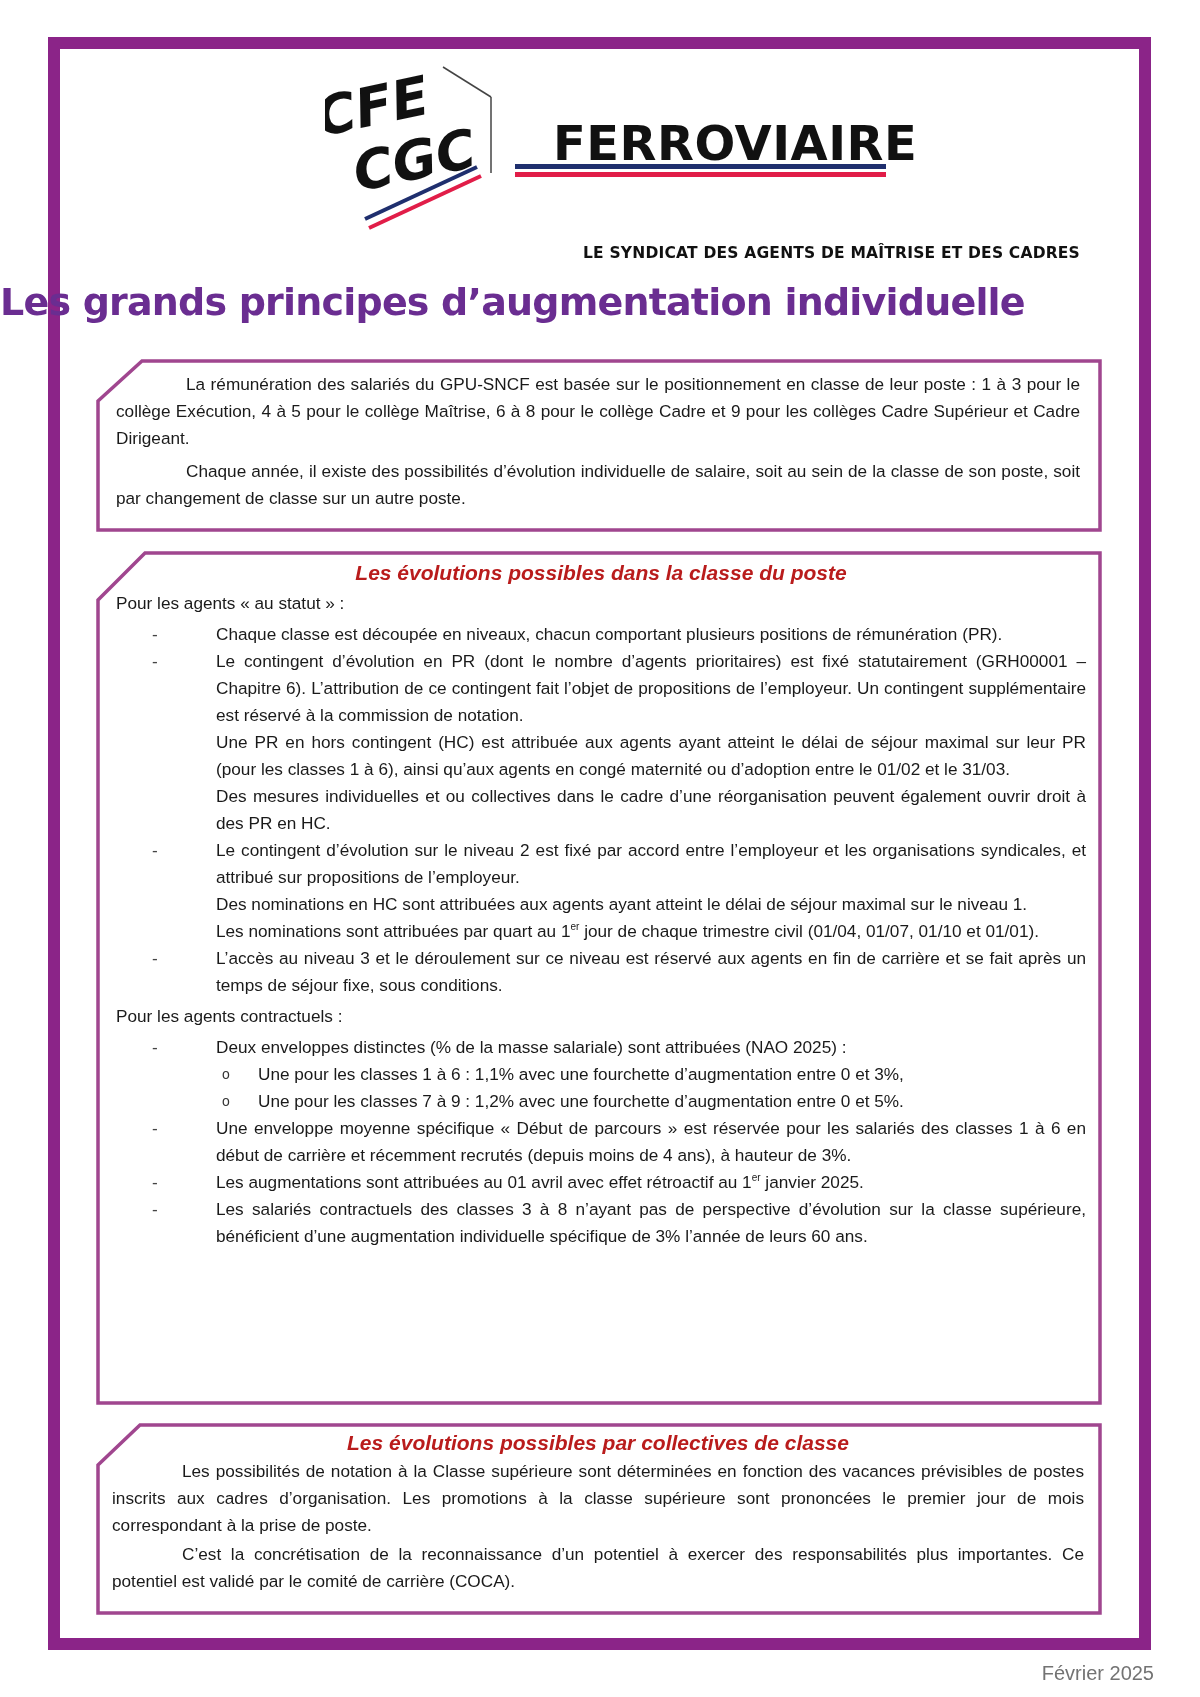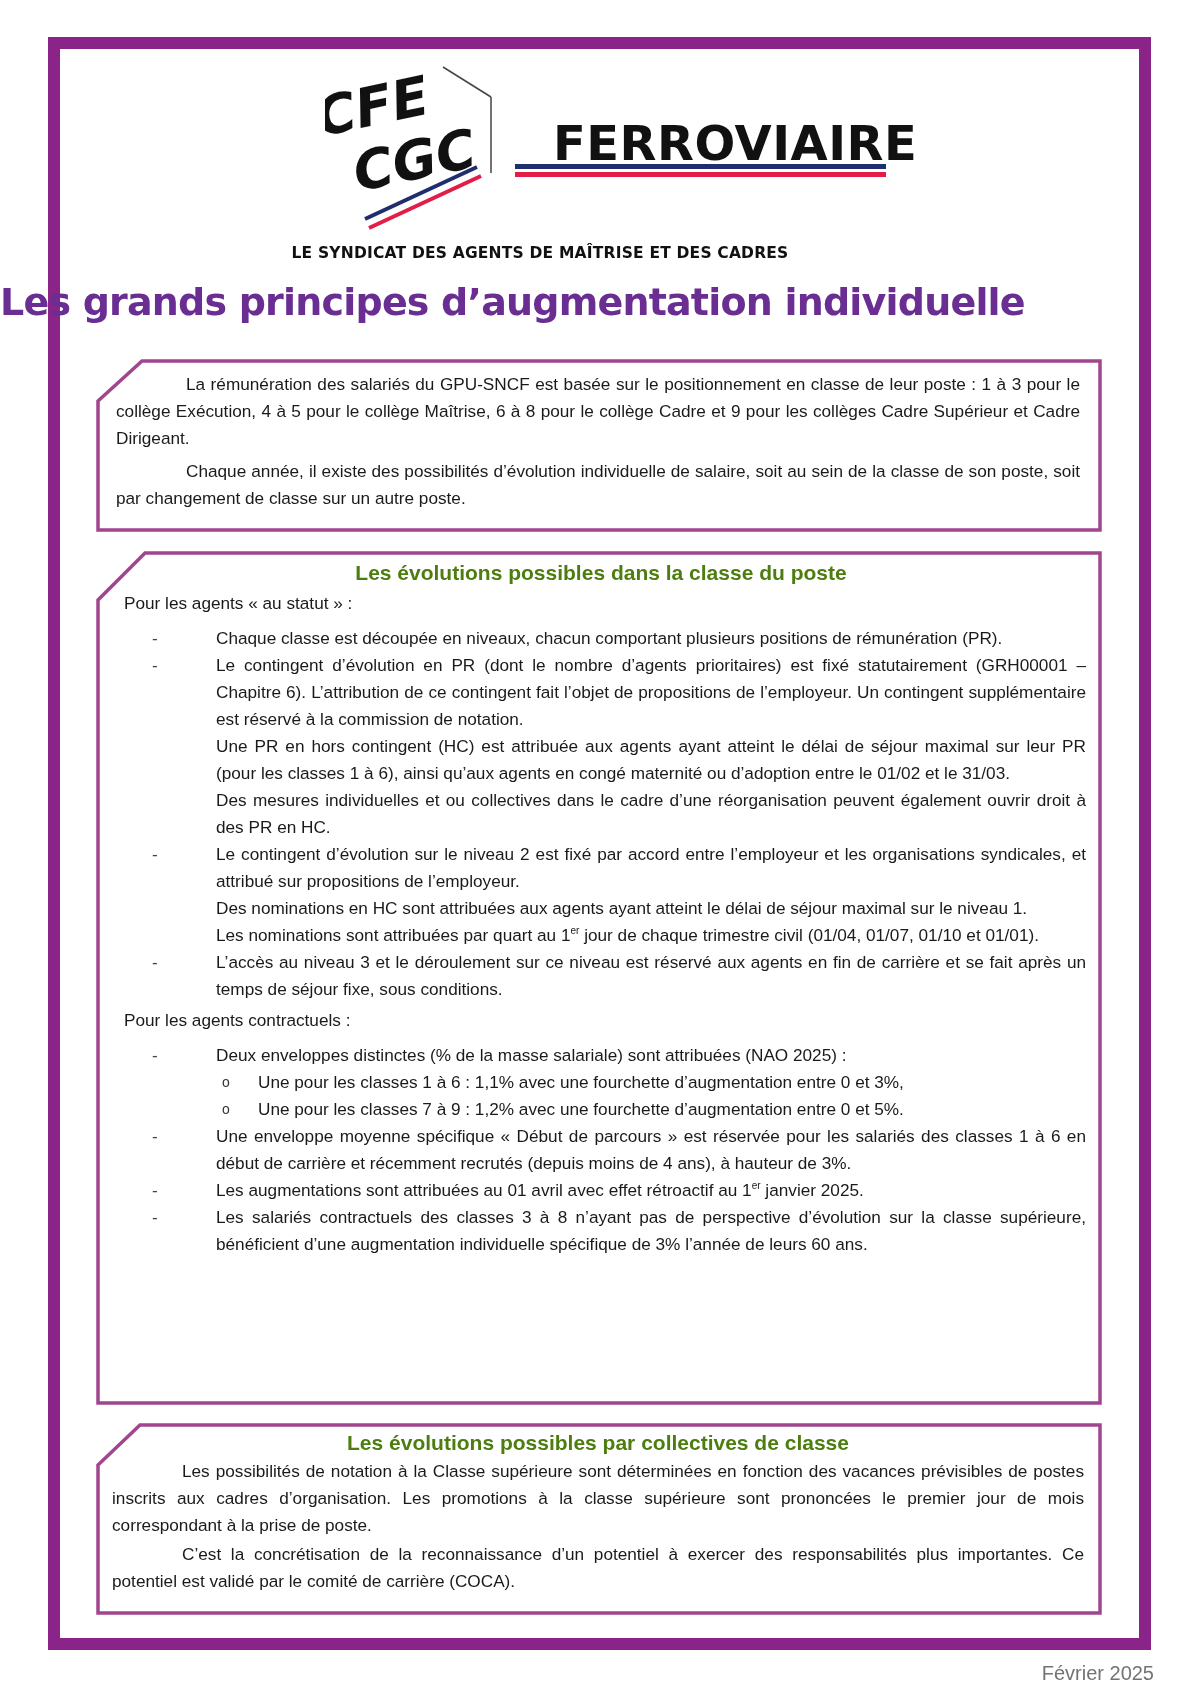--- a/index.html
+++ b/index.html
@@ -7,35 +7,35 @@
          font-family: "Liberation Sans", sans-serif; color: #1a1a1a; }
   .outer-frame { position: absolute; left: 48px; top: 37px; width: 1103px; height: 1613px;
                  box-sizing: border-box; border: 12px solid #8B2488; }
   
   .logo { position: absolute; left: 325px; top: 63px; width: 560px; height: 170px; }
   .cfe-mark { position: absolute; left: 0; top: 0; width: 170px; height: 170px; }
   .ferro-word { position: absolute; left: 190px; top: 56px; font-family: "DejaVu Sans", sans-serif;
                 font-weight: bold; font-size: 48px; letter-spacing: 0.5px; color: #111; line-height: 1; margin-left: 38px; }
   .ferro-bar-blue { position: absolute; left: 190px; top: 101px; width: 371px; height: 5px; background: #1f2f6e; }
   .ferro-bar-red { position: absolute; left: 190px; top: 109px; width: 371px; height: 5px; background: #e11d48; }
-  .tagline { position: absolute; left: 0; width: 1080px; top: 244px; text-align: center;
+  .tagline { position: absolute; left: 0; width: 1080px; top: 244px; text-align: right;
              font-family: "DejaVu Sans", sans-serif; font-weight: bold; font-size: 15.5px; color: #111; letter-spacing: 0.2px; }
   .main-title { position: absolute; left: 0; width: 1200px; top: 280px; 
                 font-family: "DejaVu Sans", sans-serif; font-weight: bold; font-size: 38px; color: #6A2D91;
                 letter-spacing: -0.8px; }
   
   .box { position: absolute; left: 96px; width: 1006px; }
   .box svg.frame { position: absolute; left: 0; top: 0; }
   .box .content { position: absolute; left: 0; top: 0; right: 0; bottom: 0; padding: 0 14px 0 20px; box-sizing: border-box; }
   .p { font-size: 17.2px; line-height: 27px; text-align: justify; margin: 0; font-family: "Liberation Sans", sans-serif; }
   .p.indent { text-indent: 70px; }
   .p.gap { margin-top: 6px; }
-  .section-title { text-align: center; color: #4d7c0f; font-size: 21px; font-family: "Liberation Sans", sans-serif;
-                   margin: 0; line-height: 30px; }
-  .lead { font-size: 17.2px; line-height: 27px; margin: 8px; }
+  .section-title { text-align: center; color: #b91c1c; font-size: 21px; font-family: "Liberation Sans", sans-serif;
+                   margin: 0; line-height: 30px; font-style: italic; }
+  .lead { font-size: 17.2px; line-height: 27px; margin: 0; }
   ul.dash { list-style: none; margin: 0; padding: 0 0 0 70px; }
   ul.dash > li { position: relative; font-size: 17.2px; line-height: 27px; text-align: justify; }
   ul.dash > li .dash-mark { position: absolute; left: -34px; top: 0; color: #444; }
   .sub-para { display: block; margin-left: 30px; }
   ul.circle { list-style: none; margin: 0; padding: 0 0 0 72px; }
   ul.circle > li { position: relative; font-size: 17.2px; line-height: 27px; }
   ul.circle > li .circle-mark { position: absolute; left: -36px; top: 0; font-size: 14px; color: #333; }
   sup { font-size: 10px; line-height: 0; }
   .footer-date { position: absolute; right: 46px; top: 1662px; font-size: 20px; color: #737373;
                  font-family: "Liberation Sans", sans-serif; }

